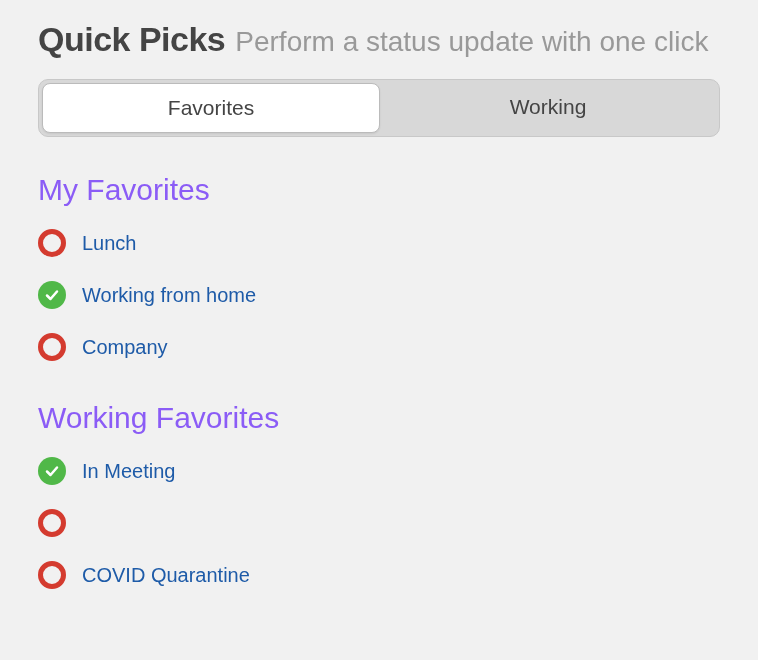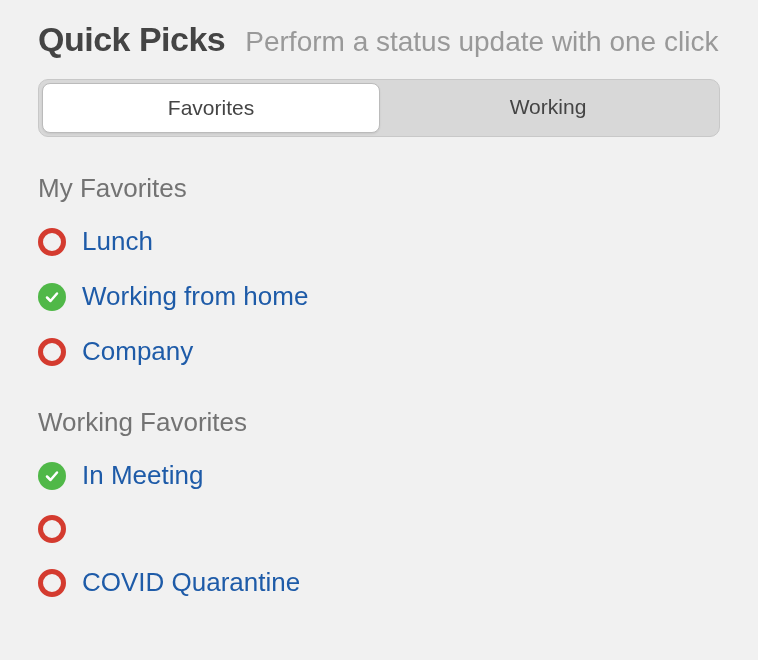--- a/index.html
+++ b/index.html
@@ -10,21 +10,21 @@
     body {
       font-family: -apple-system, BlinkMacSystemFont, "Helvetica Neue", Arial, sans-serif;
       background: #f1f1f1;
       width: 758px;
       height: 660px;
       padding: 20px 38px;
     }
     .header {
       display: flex;
       align-items: baseline;
-      gap: 20px;
+      gap: 10px;
       margin-bottom: 20px;
     }
     .header-title {
       font-size: 34px;
       font-weight: 600;
       color: #444;
       letter-spacing: -0.5px;
     }
     .header-subtitle {
       font-size: 28px;
@@ -50,39 +50,39 @@
     }
     .tab.active {
       background: #fff;
       border: 1px solid #bbb;
       box-shadow: 0 1px 2px rgba(0,0,0,0.08);
     }
     .section {
       margin-bottom: 40px;
     }
     .section-title {
-      font-size: 26px;
-      color: #737373;
+      font-size: 30px;
+      color: #8b5cf6;
       margin-bottom: 22px;
       font-weight: 400;
     }
     .status-item {
       display: flex;
       align-items: center;
       gap: 16px;
       margin-bottom: 24px;
       cursor: pointer;
     }
     .status-icon {
       width: 28px;
       height: 28px;
       flex-shrink: 0;
     }
     .status-label {
-      font-size: 26px;
+      font-size: 20px;
       color: #1e5ba8;
       font-weight: 400;
     }
     .icon-ring {
       width: 28px;
       height: 28px;
       border: 5px solid #d43b2f;
       border-radius: 50%;
       background: transparent;
     }

